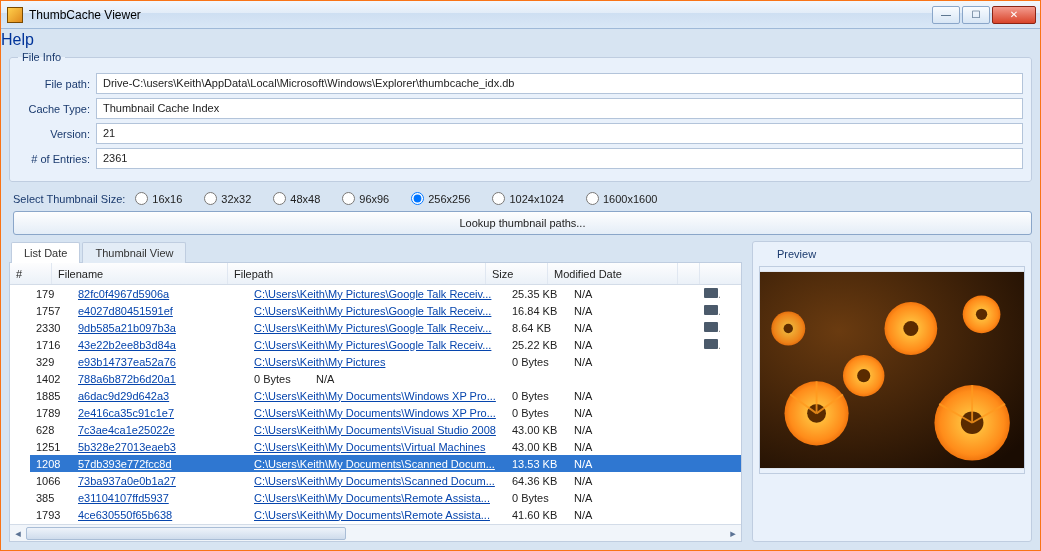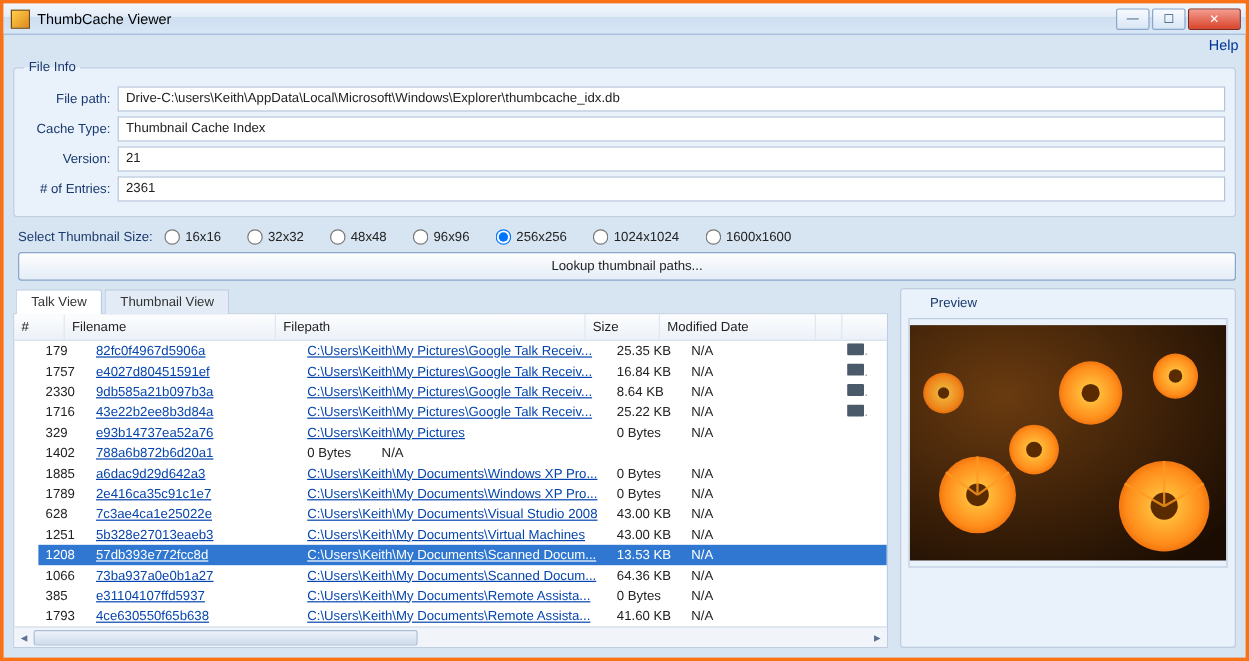--- a/index.html
+++ b/index.html
@@ -1,24 +1,24 @@
 <!DOCTYPE html>
 <html><head>
 <meta charset="utf-8">
 <style>
 * { box-sizing: border-box; margin: 0; padding: 0; }
 html, body { width: 1041px; height: 551px; font-family: "Segoe UI", Tahoma, sans-serif; font-size: 11px; background: #d7e4f2; overflow: hidden; }
-.window { width: 1041px; height: 551px; border: 3px solid #f97316; background: #d7e4f2; display: flex; flex-direction: column; }
+.window { width: 1041px; height: 551px; border: 1px solid #f97316; background: #d7e4f2; display: flex; flex-direction: column; }
 .titlebar { height: 28px; background: linear-gradient(to bottom, #f3f7fc 0%, #e2ecf8 45%, #cedff2 46%, #d9e7f6 100%); display: flex; align-items: center; padding: 0 4px 0 6px; border-bottom: 1px solid #9fb9d8; }
 .titlebar .app-icon { width: 16px; height: 16px; margin-right: 6px; background: linear-gradient(135deg,#ffcf4b,#e08a1e); border:1px solid #7a4a00; }
 .titlebar .title { font-size: 12px; color: #000; flex: 1; }
 .win-btns { display: flex; gap: 2px; }
 .win-btn { width: 28px; height: 18px; border: 1px solid #8aa6c9; background: linear-gradient(#f8fbff,#d8e6f5); border-radius: 2px; display:flex; align-items:center; justify-content:center; font-size:10px; color:#33506f; }
 .win-btn.close { background: linear-gradient(#f39c8f,#d9442a); border-color:#8a2414; color:#fff; width: 44px; }
-.menubar { height: 18px; text-align: right; padding: 2px 6px 0 0; color:#003399; font-size:12px; }
+.menubar { height: 18px; padding: 2px 22px 0 0; color:#003399; font-size:16px; }
 .content { flex:1; padding: 4px 8px 8px 8px; display:flex; flex-direction:column; }
 .fileinfo { border:1px solid #bfcde0; border-radius:3px; padding: 6px 8px 8px 8px; background: #e9f1fb; margin-bottom: 8px; }
 .fileinfo legend { font-size:11px; color:#1a3a6e; padding:0 4px; }
 .fi-row { display:flex; align-items:center; margin: 4px 0; }
 .fi-label { width: 78px; text-align:right; color:#1a3a6e; font-size:11px; padding-right:6px; }
 .fi-val { flex:1; border:1px solid #b3c4da; background:#fff; padding:3px 6px; font-size:11px; color:#222; height:21px; }
 .thumbsize-row { display:flex; align-items:center; padding: 2px 4px 6px 4px; color:#1a3a6e; font-size:11px; }
 .thumbsize-row .lbl { margin-right:10px; }
 .radio-item { display:flex; align-items:center; margin-right: 22px; color:#222; }
 .radio-item input { margin-right:4px; }
@@ -125,21 +125,21 @@
             <span>1600x1600</span>
           </label>
         </div>
     </div>
 
     <button class="lookup-btn">Lookup thumbnail paths...</button>
 
     <div class="middle">
       <div class="left">
         <div class="tabs">
-          <div class="tab active">Talk View</div>
+          <div class="tab active">List Date</div>
           <div class="tab">Thumbnail View</div>
         </div>
         <div class="table-wrap">
           <div class="thead">
             <div class="th c-num">#</div>
             <div class="th c-fname">Filename</div>
             <div class="th c-fpath">Filepath</div>
             <div class="th c-size">Size</div>
             <div class="th c-date">Modified Date</div>
             <div class="th c-ico"></div>

